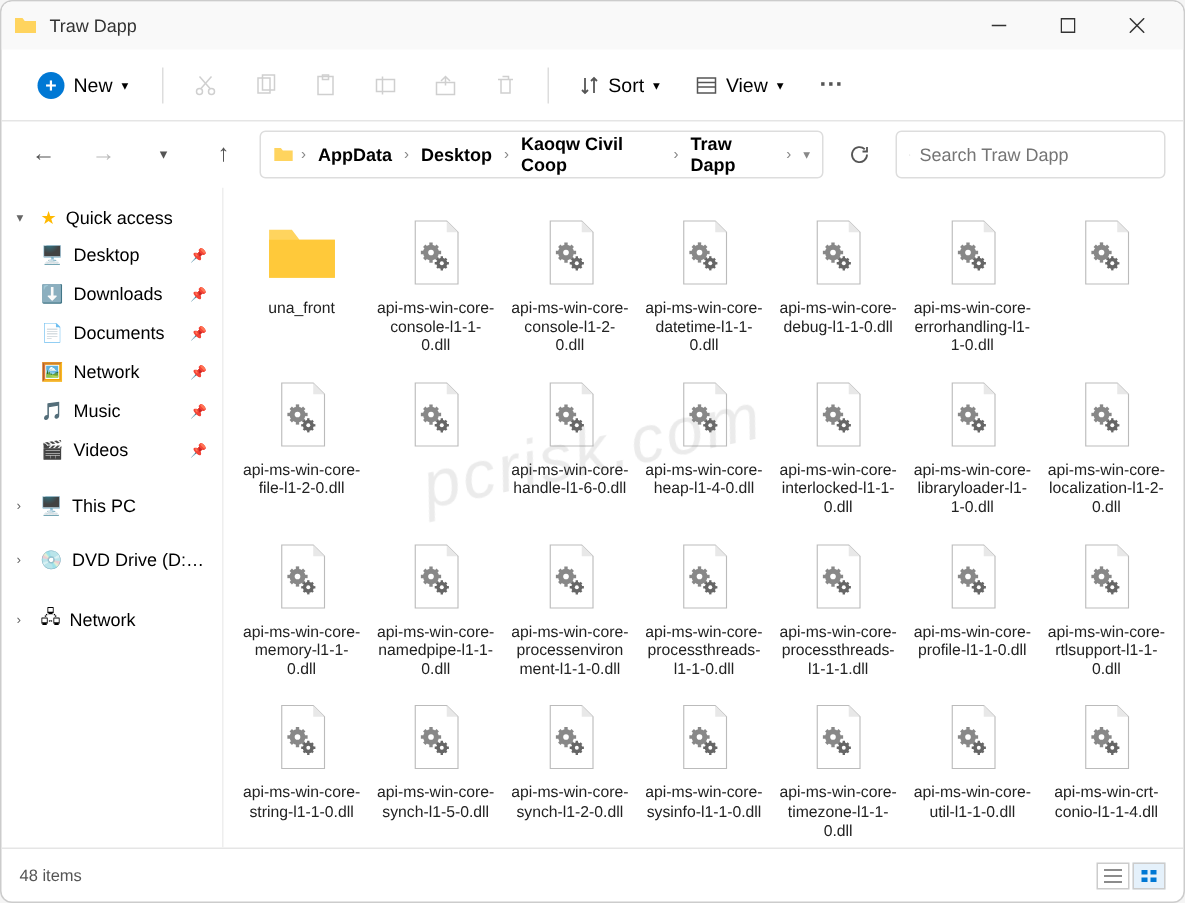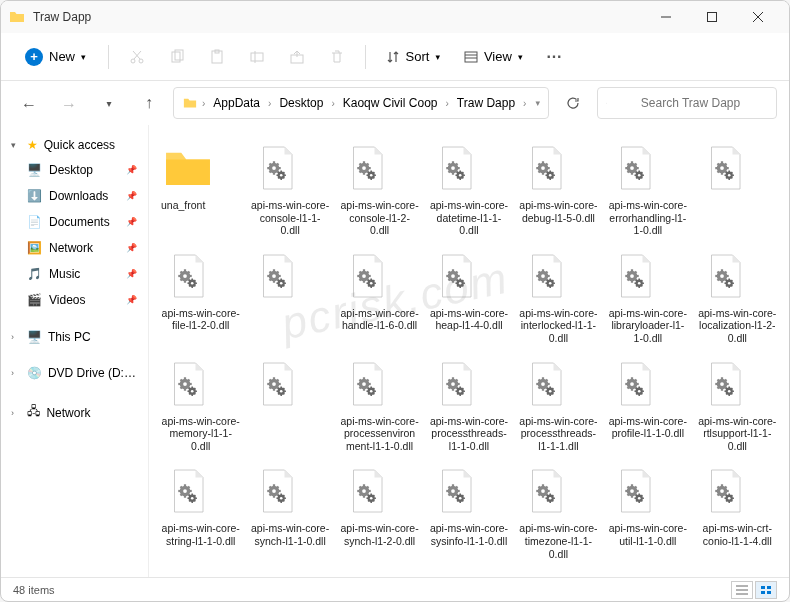--- a/index.html
+++ b/index.html
@@ -14,37 +14,37 @@
 .new-btn { display: flex; align-items: center; gap: 6px; padding: 6px 12px; border-radius: 4px; cursor: pointer; font-size: 13px; }
 .plus-circle { width: 18px; height: 18px; border-radius: 50%; background: #0078d4; color: #fff; display: flex; align-items: center; justify-content: center; font-size: 13px; font-weight: bold; }
 .tb-sep { width: 1px; height: 24px; background: #ddd; margin: 0 6px; }
 .tb-icon { width: 36px; height: 36px; display: flex; align-items: center; justify-content: center; border-radius: 4px; cursor: pointer; color: #888; }
 .tb-icon.disabled { opacity: 0.4; cursor: default; }
 .sort-btn, .view-btn { display: flex; align-items: center; gap: 6px; padding: 6px 10px; font-size: 13px; cursor: pointer; border-radius: 4px; }
 .navbar { height: 44px; display: flex; align-items: center; padding: 0 12px; gap: 8px; }
 .nav-arrow { width: 32px; height: 32px; display: flex; align-items: center; justify-content: center; cursor: pointer; border-radius: 4px; color: #555; }
 .nav-arrow.disabled { color: #bbb; cursor: default; }
 .breadcrumb { flex: 1; height: 32px; border: 1px solid #ddd; border-radius: 4px; display: flex; align-items: center; padding: 0 8px; gap: 4px; font-size: 12px; background: #fff; }
-.bc-item { cursor: pointer; padding: 2px 4px; }
+.bc-item { cursor: pointer; padding: 2px 4px; font-weight: bold; }
 .bc-sep { color: #888; font-size: 10px; }
 .refresh-btn { width: 32px; height: 32px; display: flex; align-items: center; justify-content: center; cursor: pointer; }
 .search-box { width: 180px; height: 32px; border: 1px solid #ddd; border-radius: 4px; display: flex; align-items: center; padding: 0 8px; gap: 6px; background: #fff; }
-.search-box input { border: none; outline: none; flex: 1; font-size: 12px; background: transparent; text-align: center; }
+.search-box input { border: none; outline: none; flex: 1; font-size: 12px; background: transparent; }
 .content { flex: 1; display: flex; overflow: hidden; }
 .sidebar { width: 148px; border-right: 1px solid #eee; padding: 8px 4px; overflow-y: auto; font-size: 12px; }
 .side-item { display: flex; align-items: center; gap: 6px; padding: 5px 6px; cursor: pointer; border-radius: 3px; }
 .side-item .chev { width: 10px; font-size: 9px; color: #666; }
 .side-item .pin { margin-left: auto; color: #888; font-size: 9px; }
 .side-group { margin-bottom: 12px; }
 .icon-sm { width: 16px; height: 16px; display: inline-flex; align-items: center; justify-content: center; }
 .filegrid { flex: 1; overflow-y: auto; padding: 12px 8px; display: grid; grid-template-columns: repeat(7, 1fr); gap: 4px 2px; align-content: start; position: relative; }
-.file-item { display: flex; flex-direction: column; align-items: flex-start; padding: 4px; cursor: pointer; border-radius: 3px; }
+.file-item { display: flex; flex-direction: column; align-items: center; padding: 4px; cursor: pointer; border-radius: 3px; }
 .file-icon { width: 54px; height: 54px; display: flex; align-items: center; justify-content: center; margin-bottom: 4px; }
 .file-label { font-size: 10.5px; text-align: center; line-height: 1.2; word-break: break-word; max-width: 80px; color: #222; }
-.statusbar { height: 24px; border-top: 1px solid #e5e5e5; display: flex; align-items: center; padding: 0 12px; font-size: 11px; color: #555; }
+.statusbar { height: 36px; border-top: 1px solid #e5e5e5; display: flex; align-items: center; padding: 0 12px; font-size: 11px; color: #555; }
 .statusbar .spacer { flex: 1; }
 .view-toggle { display: flex; gap: 2px; }
 .view-toggle div { width: 22px; height: 18px; display: flex; align-items: center; justify-content: center; border: 1px solid #ccc; cursor: pointer; }
 .folder-svg { fill: #ffd45e; }
 .watermark { position: absolute; top: 50%; left: 50%; transform: translate(-50%, -50%) rotate(-12deg); font-size: 44px; color: rgba(120,120,120,0.15); font-weight: 300; letter-spacing: 2px; pointer-events: none; z-index: 5; font-style: italic; }
 </style>
 </head>
 <body>
 
 <div class="window">
@@ -391,21 +391,21 @@
                   <line x1="-1" y1="8" x2="2" y2="8"></line>
                   <line x1="14" y1="8" x2="17" y2="8"></line>
                   <line x1="2" y1="2" x2="4" y2="4"></line>
                   <line x1="12" y1="12" x2="14" y2="14"></line>
                   <line x1="2" y1="14" x2="4" y2="12"></line>
                   <line x1="12" y1="4" x2="14" y2="2"></line>
                 </g>
               </g>
             </svg>
           </div>
-          <div class="file-label">api-ms-win-core-debug-l1-5-0.dll</div>
+          <div class="file-label">api-ms-win-core-debug-l1-1-0.dll</div>
         </div>
         <div class="file-item">
           <div class="file-icon">
             <svg viewBox="0 0 64 64" width="48" height="54">
               <path fill="#fff" stroke="#bbb" d="M14 4h28l10 10v46H14z"></path>
               <path fill="#e8e8e8" d="M42 4v10h10z"></path>
               <g transform="translate(20,24)">
                 <circle cx="8" cy="8" r="7" fill="#888"></circle>
                 <circle cx="8" cy="8" r="2.5" fill="#fff"></circle>
                 <g stroke="#888" stroke-width="3">
@@ -796,20 +796,21 @@
                   <line x1="-1" y1="8" x2="2" y2="8"></line>
                   <line x1="14" y1="8" x2="17" y2="8"></line>
                   <line x1="2" y1="2" x2="4" y2="4"></line>
                   <line x1="12" y1="12" x2="14" y2="14"></line>
                   <line x1="2" y1="14" x2="4" y2="12"></line>
                   <line x1="12" y1="4" x2="14" y2="2"></line>
                 </g>
               </g>
             </svg>
           </div>
+          <div class="file-label">api-ms-win-core-namedpipe-l1-1-0.dll</div>
         </div>
         <div class="file-item">
           <div class="file-icon">
             <svg viewBox="0 0 64 64" width="48" height="54">
               <path fill="#fff" stroke="#bbb" d="M14 4h28l10 10v46H14z"></path>
               <path fill="#e8e8e8" d="M42 4v10h10z"></path>
               <g transform="translate(20,24)">
                 <circle cx="8" cy="8" r="7" fill="#888"></circle>
                 <circle cx="8" cy="8" r="2.5" fill="#fff"></circle>
                 <g stroke="#888" stroke-width="3">
@@ -1054,21 +1055,21 @@
                   <line x1="-1" y1="8" x2="2" y2="8"></line>
                   <line x1="14" y1="8" x2="17" y2="8"></line>
                   <line x1="2" y1="2" x2="4" y2="4"></line>
                   <line x1="12" y1="12" x2="14" y2="14"></line>
                   <line x1="2" y1="14" x2="4" y2="12"></line>
                   <line x1="12" y1="4" x2="14" y2="2"></line>
                 </g>
               </g>
             </svg>
           </div>
-          <div class="file-label">api-ms-win-core-synch-l1-1-0.dll</div>
+          <div class="file-label">api-ms-win-core-synch-l1-5-0.dll</div>
         </div>
         <div class="file-item">
           <div class="file-icon">
             <svg viewBox="0 0 64 64" width="48" height="54">
               <path fill="#fff" stroke="#bbb" d="M14 4h28l10 10v46H14z"></path>
               <path fill="#e8e8e8" d="M42 4v10h10z"></path>
               <g transform="translate(20,24)">
                 <circle cx="8" cy="8" r="7" fill="#888"></circle>
                 <circle cx="8" cy="8" r="2.5" fill="#fff"></circle>
                 <g stroke="#888" stroke-width="3">

